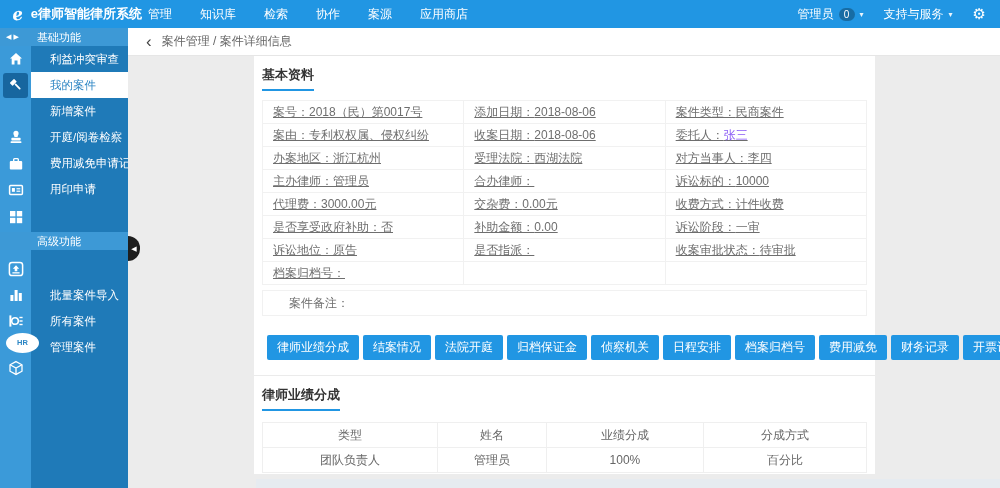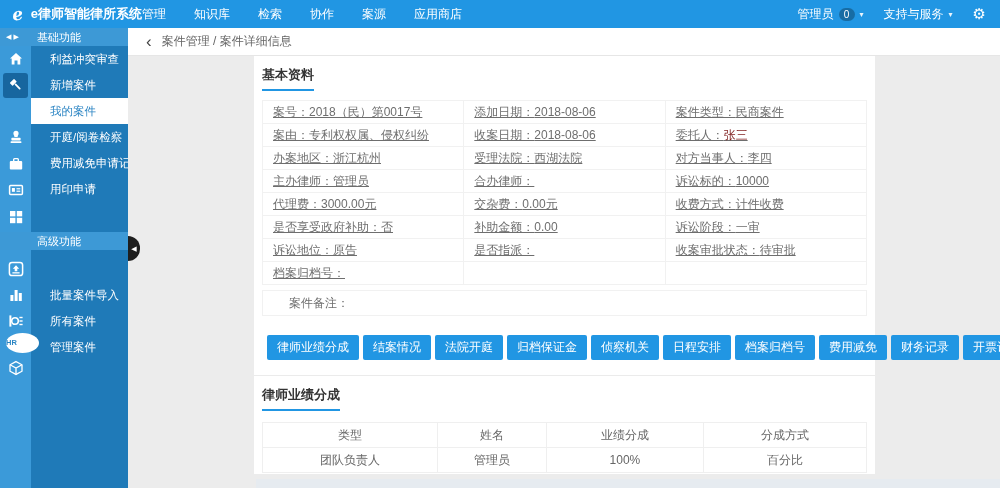--- a/index.html
+++ b/index.html
@@ -7,21 +7,21 @@
     font-family:"Liberation Sans","DejaVu Sans",sans-serif; background:#ececec; }
   .app { position:relative; width:1000px; height:488px; }
 
   
   .topbar { position:absolute; top:0; left:0; right:0; height:28px; background:#2196e3;
     display:flex; align-items:center; color:#fff; }
   .logo-wrap { display:flex; align-items:center; padding-left:12px; width:128px; flex:none; }
   .logo-glyph { font-family:"DejaVu Serif",serif; font-style:italic; font-weight:bold;
     font-size:17px; transform:rotate(-8deg); margin-right:8px; }
   .app-title { font-size:13px; font-weight:bold; white-space:nowrap; }
-  .topnav { display:flex; }
+  .topnav { display:flex; margin-left:6px; }
   .topnav-item { font-size:12px; padding:0 14px; line-height:28px; cursor:pointer; white-space:nowrap; }
   .topbar-right { margin-left:auto; display:flex; align-items:center; padding-right:14px; gap:20px; }
   .user-chip { display:flex; align-items:center; gap:5px; font-size:12px; cursor:pointer; }
   .badge { background:rgba(0,0,0,0.28); border-radius:8px; font-size:10px; line-height:13px;
     min-width:16px; text-align:center; padding:0 4px; }
   .caret { font-size:8px; opacity:.9; }
   .gear { font-size:15px; line-height:28px; cursor:pointer; }
 
   
   .sidebar { position:absolute; top:28px; left:0; width:128px; height:460px; background:#1f7ab8; }
@@ -35,21 +35,21 @@
   .items2 { top:222px;margin-top:32px; }
   .menu-item { height:26px; line-height:26px; font-size:11.5px; color:#fff;
     padding-left:19px; cursor:pointer; white-space:nowrap; overflow:hidden; }
   .menu-item.active { background:#fff; color:#2e86c4; }
   .rail-icon { position:absolute; left:8px; width:16px; height:16px; cursor:pointer; }
   .rail-arrows { position:absolute; left:6px; top:3px; width:22px; height:12px; color:#fff;
     font-size:7px; letter-spacing:2px; line-height:12px; cursor:pointer; }
   .icon-active-bg { position:absolute; left:3px; width:25px; height:25px;
     background:#17669f; border-radius:3px; }
   .hr-circle { position:absolute; left:6px; width:33px; height:20px; background:#fff;
-    border-radius:50%; color:#2a85c4; font-size:7.5px; font-weight:bold; text-align:left;
+    border-radius:50%; color:#2a85c4; font-size:7.5px; font-weight:bold; text-align:center;
     line-height:20px; cursor:pointer; }
   .collapse-handle { position:absolute; left:128px; top:236px; width:12px; height:25px;
     background:#1e1e1e; border-radius:0 13px 13px 0; color:#fff; font-size:7px;
     display:flex; align-items:center; justify-content:center; cursor:pointer; z-index:5; }
 
   
   .breadcrumb-bar { position:absolute; top:28px; left:128px; right:0; height:28px; background:#fff;
     border-bottom:1px solid #e6e6e6; display:flex; align-items:center; padding-left:18px;
     color:#666; font-size:12px; gap:10px; cursor:pointer; }
   .back-glyph { font-size:17px; color:#444; line-height:26px; }
@@ -58,21 +58,21 @@
   .content { position:absolute; top:56px; left:128px; right:0; bottom:0; background:#ececec; }
   .card { position:absolute; left:126px; top:0; width:621px; height:418px; background:#fff;
     padding:0 8px; }
   .sec-title-block { padding-top:9px; }
   .sec-title { display:inline-block; font-size:13px; font-weight:bold; color:#333;
     padding-bottom:5px; border-bottom:2px solid #2196e3; }
 
   table.info { width:100%; border-collapse:collapse; table-layout:fixed; margin-top:9px; }
   table.info td { border:1px solid #f1f1f1; height:23px; padding:0 0 0 10px;
     font-size:12px; color:#6e6e6e; white-space:nowrap; overflow:hidden;text-decoration:underline; }
-  .val-link { color:#7f1d1d; cursor:pointer; }
+  .val-link { color:#8b5cf6; cursor:pointer; }
 
   .remark-box { margin-top:5px; border:1px solid #f1f1f1; height:26px; line-height:25px;
     padding-left:26px; font-size:12px; color:#6e6e6e; }
 
   .btn-row { display:flex; gap:4px; margin-top:19px; padding-left:5px; }
   .act-btn { background:#2196e3; color:#fff; border:none; font-size:12px; height:25px;
     padding:0 10px; border-radius:2px; cursor:pointer; white-space:nowrap;
     font-family:"Liberation Sans","DejaVu Sans",sans-serif; }
 
   .sec-divider { margin:15px -8px 0; border-top:1px solid #ebebeb; }
@@ -212,22 +212,22 @@
           </svg>
       </div>
     </div>
 
     <div class="sec-header sec1-header">基础功能</div>
     <div class="rail-arrows">
       <span>◀</span><span>▶</span>
     </div>
     <div class="menu-items items1">
       <div class="menu-item">利益冲突审查</div>
+      <div class="menu-item active">我的案件</div>
       <div class="menu-item">新增案件</div>
-      <div class="menu-item active">我的案件</div>
       <div class="menu-item">开庭/阅卷检察</div>
       <div class="menu-item">费用减免申请记录</div>
       <div class="menu-item">用印申请</div>
     </div>
     <div class="sec-header sec2-header">高级功能</div>
     <div class="menu-items items2">
       <div class="menu-item">批量案件导入</div>
       <div class="menu-item">所有案件</div>
       <div class="menu-item">管理案件</div>
     </div>

